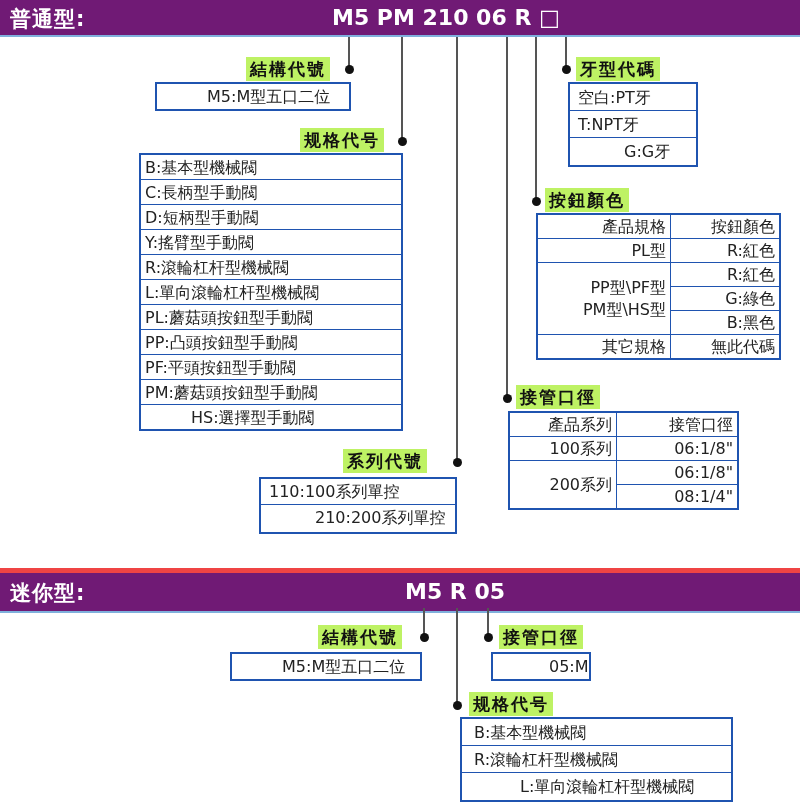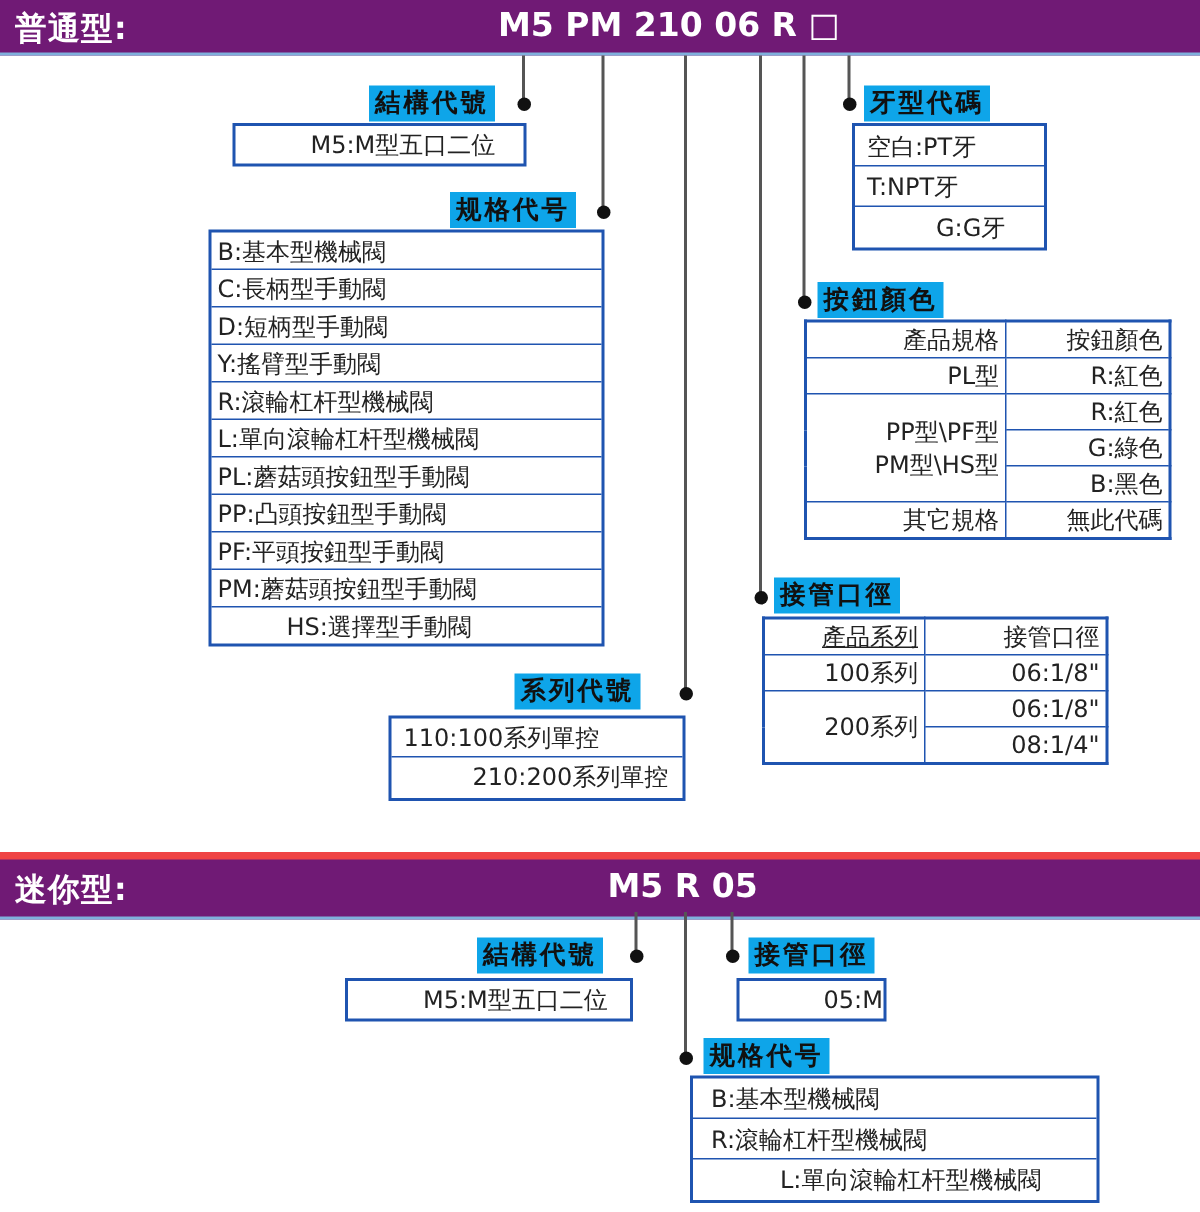--- a/index.html
+++ b/index.html
@@ -2,21 +2,21 @@
 <html><head>
 <meta charset="utf-8">
 <style>
   html,body{margin:0;padding:0;background:#fff;}
   body{width:800px;height:808px;position:relative;overflow:hidden;font-family:"DejaVu Sans","Liberation Sans",sans-serif;color:#222;}
   .hdr{position:absolute;left:0;width:800px;background:#701a75;border-bottom:2px solid #7fb0dc;color:#fff;font-weight:bold;}
   .hdr .t{position:absolute;left:10px;font-size:21px;letter-spacing:1px;}
   .hdr .c{position:absolute;font-size:22px;letter-spacing:0px;white-space:pre;}
   .vl{position:absolute;width:2px;background:#555;}
   .dot{position:absolute;width:9px;height:9px;border-radius:50%;background:#111;}
-  .lbl{position:absolute;background:#0ea5e9;font-weight:bold;font-size:17px;line-height:24px;height:24px;padding:0 4px;color:#111;letter-spacing:2px;}
+  .lbl{position:absolute;background:#bef264;font-weight:bold;font-size:17px;line-height:24px;height:24px;padding:0 4px;color:#111;letter-spacing:2px;}
   .box{position:absolute;border:2px solid #1f54b0;box-sizing:border-box;}
   .row{border-bottom:1.5px solid #1f54b0;font-size:16px;box-sizing:border-box;padding-left:4px;white-space:nowrap;overflow:hidden;}
   .row:last-child{border-bottom:none;margin-left:46px;}
   table{border-collapse:collapse;position:absolute;text-align:right;}
   td{border:1.5px solid #1f54b0;font-size:16px;padding:0 4px;height:23px;line-height:22px;white-space:nowrap;}
   table{border:2px solid #1f54b0;}
 </style>
 </head>
 <body>
 
@@ -92,21 +92,21 @@
     <td>無此代碼</td>
   </tr>
 </tbody>
   </table>
 
 <div class="dot" style="left:503px;top:394px;"></div>
 <div class="lbl" style="left:516px;top:385px;">接管口徑</div>
 <table style="left:508px;top:411px;width:231px;">
   <tbody>
       <tr>
-    <td style="width:98px;text-decoration:underline;">產品系列</td>
+    <td style="width:98px;">產品系列</td>
     <td>接管口徑</td>
   </tr>
   <tr>
     <td>100系列</td>
     <td>06:1/8"</td>
   </tr>
   <tr>
     <td rowspan="2">200系列</td>
     <td>06:1/8"</td>
   </tr>

